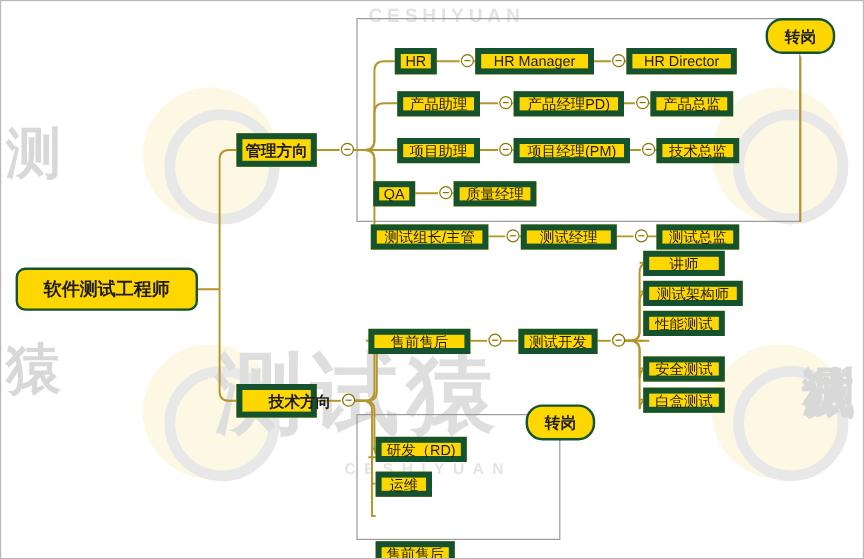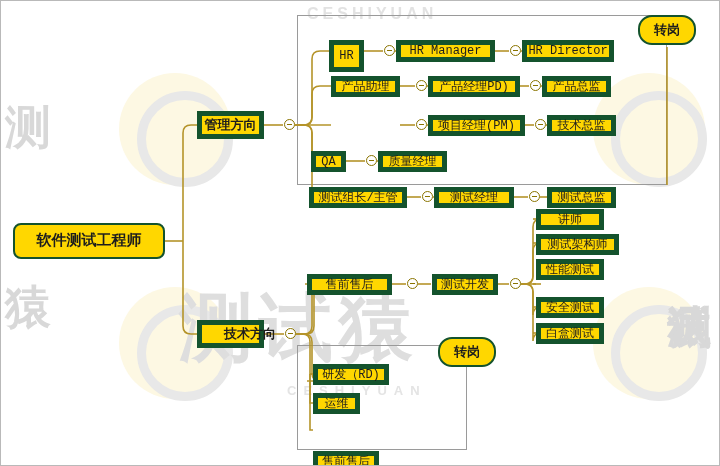--- a/index.html
+++ b/index.html
@@ -85,21 +85,20 @@
     border: 5px solid #14532d;
     color: #1d1d1d;
     font-size: 12px;
     line-height: 1;
     display: flex;
     align-items: center;
     justify-content: center;
     box-sizing: border-box;
     white-space: nowrap;
     padding: 0 5px;
-    font-family: Liberation Mono, monospace;
   }
   .node.root {
     border-radius: 8px;
     font-size: 15px;
     font-weight: bold;
     border-width: 2px;
   }
   .node.level1 {
     font-size: 13px;
     font-weight: bold;
@@ -239,28 +238,29 @@
   <div class="toggle" style="left:415px; top:79px;"></div>
   <div class="toggle" style="left:529px; top:79px;"></div>
   <div class="toggle" style="left:415px; top:118px;"></div>
   <div class="toggle" style="left:534px; top:118px;"></div>
   <div class="toggle" style="left:365px; top:154px;"></div>
   <div class="toggle" style="left:421px; top:190px;"></div>
   <div class="toggle" style="left:528px; top:190px;"></div>
   <div class="toggle" style="left:406px; top:277px;"></div>
   <div class="toggle" style="left:509px; top:277px;"></div>
 
-  <div class="node" style="left:328px; top:39px; width:35px; height:32px;">HR</div>
+  <div class="node" style="left:328px; top:39px; width:35px; height:22px;">HR</div>
   <div class="node" style="left:395px; top:39px; width:99px; height:22px;">HR Manager</div>
   <div class="node" style="left:521px; top:39px; width:92px; height:22px;">HR Director</div>
 
   <div class="node" style="left:330px; top:75px; width:69px; height:21px;">产品助理</div>
   <div class="node" style="left:427px; top:75px; width:92px; height:21px;">产品经理PD)</div>
   <div class="node" style="left:541px; top:75px; width:69px; height:21px;">产品总监</div>
 
+  <div class="node" style="left:330px; top:114px; width:69px; height:21px;">项目助理</div>
   <div class="node" style="left:427px; top:114px; width:97px; height:21px;">项目经理(PM)</div>
   <div class="node" style="left:546px; top:114px; width:69px; height:21px;">技术总监</div>
 
   <div class="node" style="left:310px; top:150px; width:35px; height:21px;">QA</div>
   <div class="node" style="left:377px; top:150px; width:69px; height:21px;">质量经理</div>
 
   <div class="node" style="left:308px; top:186px; width:98px; height:21px;">测试组长/主管</div>
   <div class="node" style="left:433px; top:186px; width:80px; height:21px;">测试经理</div>
   <div class="node" style="left:546px; top:186px; width:69px; height:21px;">测试总监</div>
 

